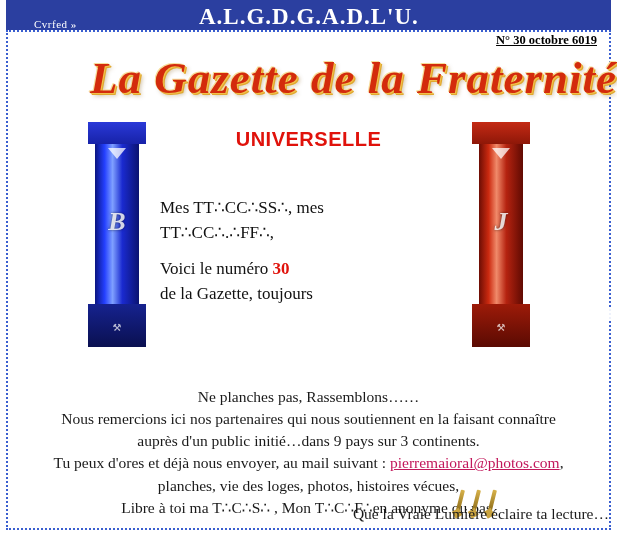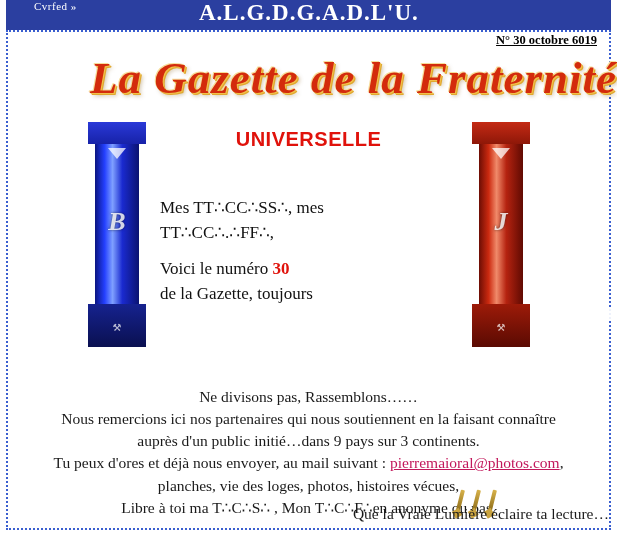--- a/index.html
+++ b/index.html
@@ -46,21 +46,21 @@
 
   
   .header-bar {
     position: absolute;
     left: 6px;
     top: 0px;
     width: 605px;
     height: 30px;
     background: #2b3fa0;
     display: flex;
-    align-items: flex-start;
+    align-items: flex-end;
     box-sizing: border-box;
   }
   .header-cvrfed {
     color: #ffffff;
     font-size: 11px;
     font-family: "Liberation Serif", serif;
     padding-left: 28px;
     letter-spacing: 0.5px;
     white-space: nowrap;
   }
@@ -309,21 +309,21 @@
     <div class="line">Mes TT∴CC∴SS∴, mes</div>
     <div class="line">TT∴CC∴.∴FF∴,</div>
     <div class="gap"></div>
     <div class="line">
       <span>Voici le numéro </span><span class="num-highlight">30</span>
     </div>
     <div class="line">de la Gazette, toujours</div>
   </div>
 
   <div class="bottom">
-    <div class="row">Ne divisons pas, Rassemblons……</div>
+    <div class="row">Ne planches pas, Rassemblons……</div>
     <div class="row">Nous remercions ici nos partenaires qui nous soutiennent en la faisant connaître</div>
     <div class="row">auprès d'un public initié…dans 9 pays sur 3 continents.</div>
     <div class="row">
       <span>Tu peux d'ores et déjà  nous envoyer, au mail suivant : </span><a class="mail-link" href="#">pierremaioral@photos.com</a><span>,</span>
     </div>
     <div class="row">planches, vie des loges, photos, histoires vécues,</div>
     <div class="row">Libre à toi ma T∴C∴S∴ , Mon T∴C∴F∴en anonyme ou pas.</div>
   </div>
 
   <div class="tools">

